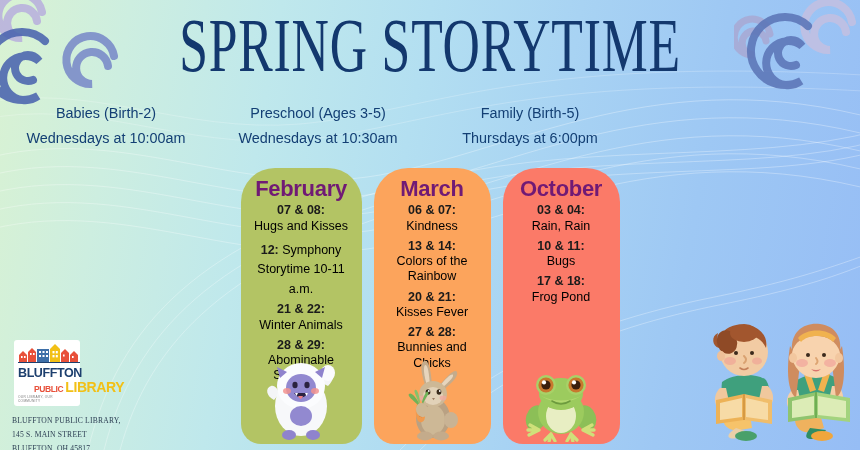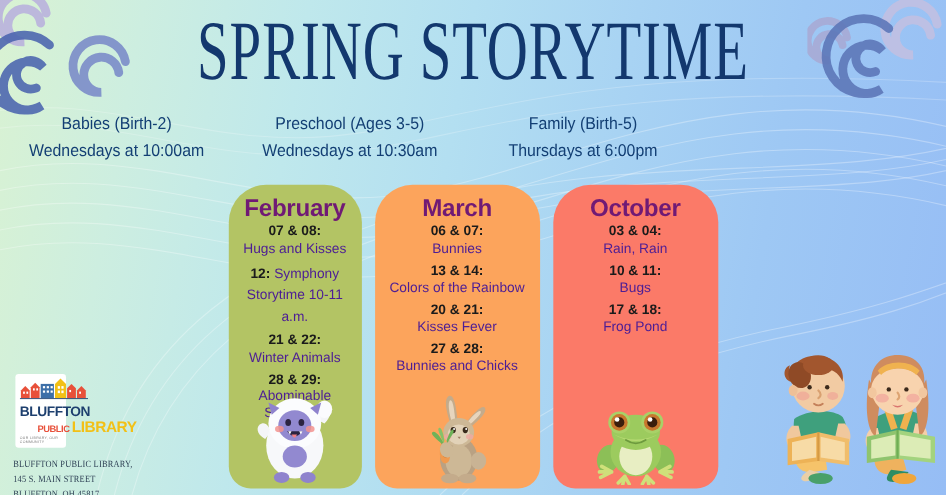--- a/index.html
+++ b/index.html
@@ -53,21 +53,21 @@
   }
   .session .s-age { font-weight:400; }
   .session .s-time { font-weight:400; }
 
   
   .cards {
     position:absolute; top:168px; left:0; right:0;
     display:flex; justify-content:center; gap:12px;
   }
   .card {
-    width:150px; height:276px;
+    width:117px; height:276px;
     border-radius:34px 34px 20px 20px;
     position:relative;
     padding:8px 4px 0 4px;
     text-align:center;
     overflow:hidden;
   }
   .card.feb { background:#b3c464; width:121px; }
   .card.mar { background:#fca45c; }
   .card.apr { background:#fb7a68; }
 
@@ -77,32 +77,32 @@
     color:#701a75;
     letter-spacing:-0.3px;
     margin-bottom:2px;
     line-height:1.15;
   }
   .entry { margin-bottom:5px; line-height:1.22; }
   .entry .dt {
     font-size:12.5px; font-weight:700; color:#1b1b1b; display:block;
   }
   .entry .ti {
-    font-size:12.5px; font-weight:400; color:#4c1d95; display:block;
+    font-size:12.5px; font-weight:400; color:#000000; display:block;
   }
   .entry.inline { }
   .entry.inline .dt { display:inline; }
   .entry.inline .ti { display:inline; }
 
   .mascot { position:absolute; left:0; right:0; bottom:-2px; text-align:center; }
 
   
   .logo-block { position:absolute; left:12px; top:340px; width:118px; }
   .logo-box {
-    width:46px; background:#ffffff; border-radius:3px;
+    width:66px; background:#ffffff; border-radius:3px;
     padding:3px 4px 3px 4px; margin-left:2px;
   }
   .logo-word {
     font-family:"Liberation Sans", sans-serif;
     font-weight:700;
     letter-spacing:-0.4px;
     line-height:1.0;
   }
   .lw-bluffton { font-size:12.5px; color:#1d3f6e; }
   .lw-row { display:flex; gap:2px; align-items:baseline;padding-left:16px; }
@@ -229,21 +229,21 @@
         <ellipse cx="49" cy="79" rx="7" ry="5" fill="#8f83cd"></ellipse>
       </svg>
     </div>
   </div>
 
   <div class="card mar">
     <div class="month-name">March</div>
 
     <div class="entry">
       <span class="dt">06 &amp; 07:</span>
-      <span class="ti">Bunnies</span>
+      <span class="ti">Kindness</span>
     </div>
     <div class="entry">
       <span class="dt">13 &amp; 14:</span>
       <span class="ti">Colors of the Rainbow</span>
     </div>
     <div class="entry">
       <span class="dt">20 &amp; 21:</span>
       <span class="ti">Kisses Fever</span>
     </div>
     <div class="entry">

